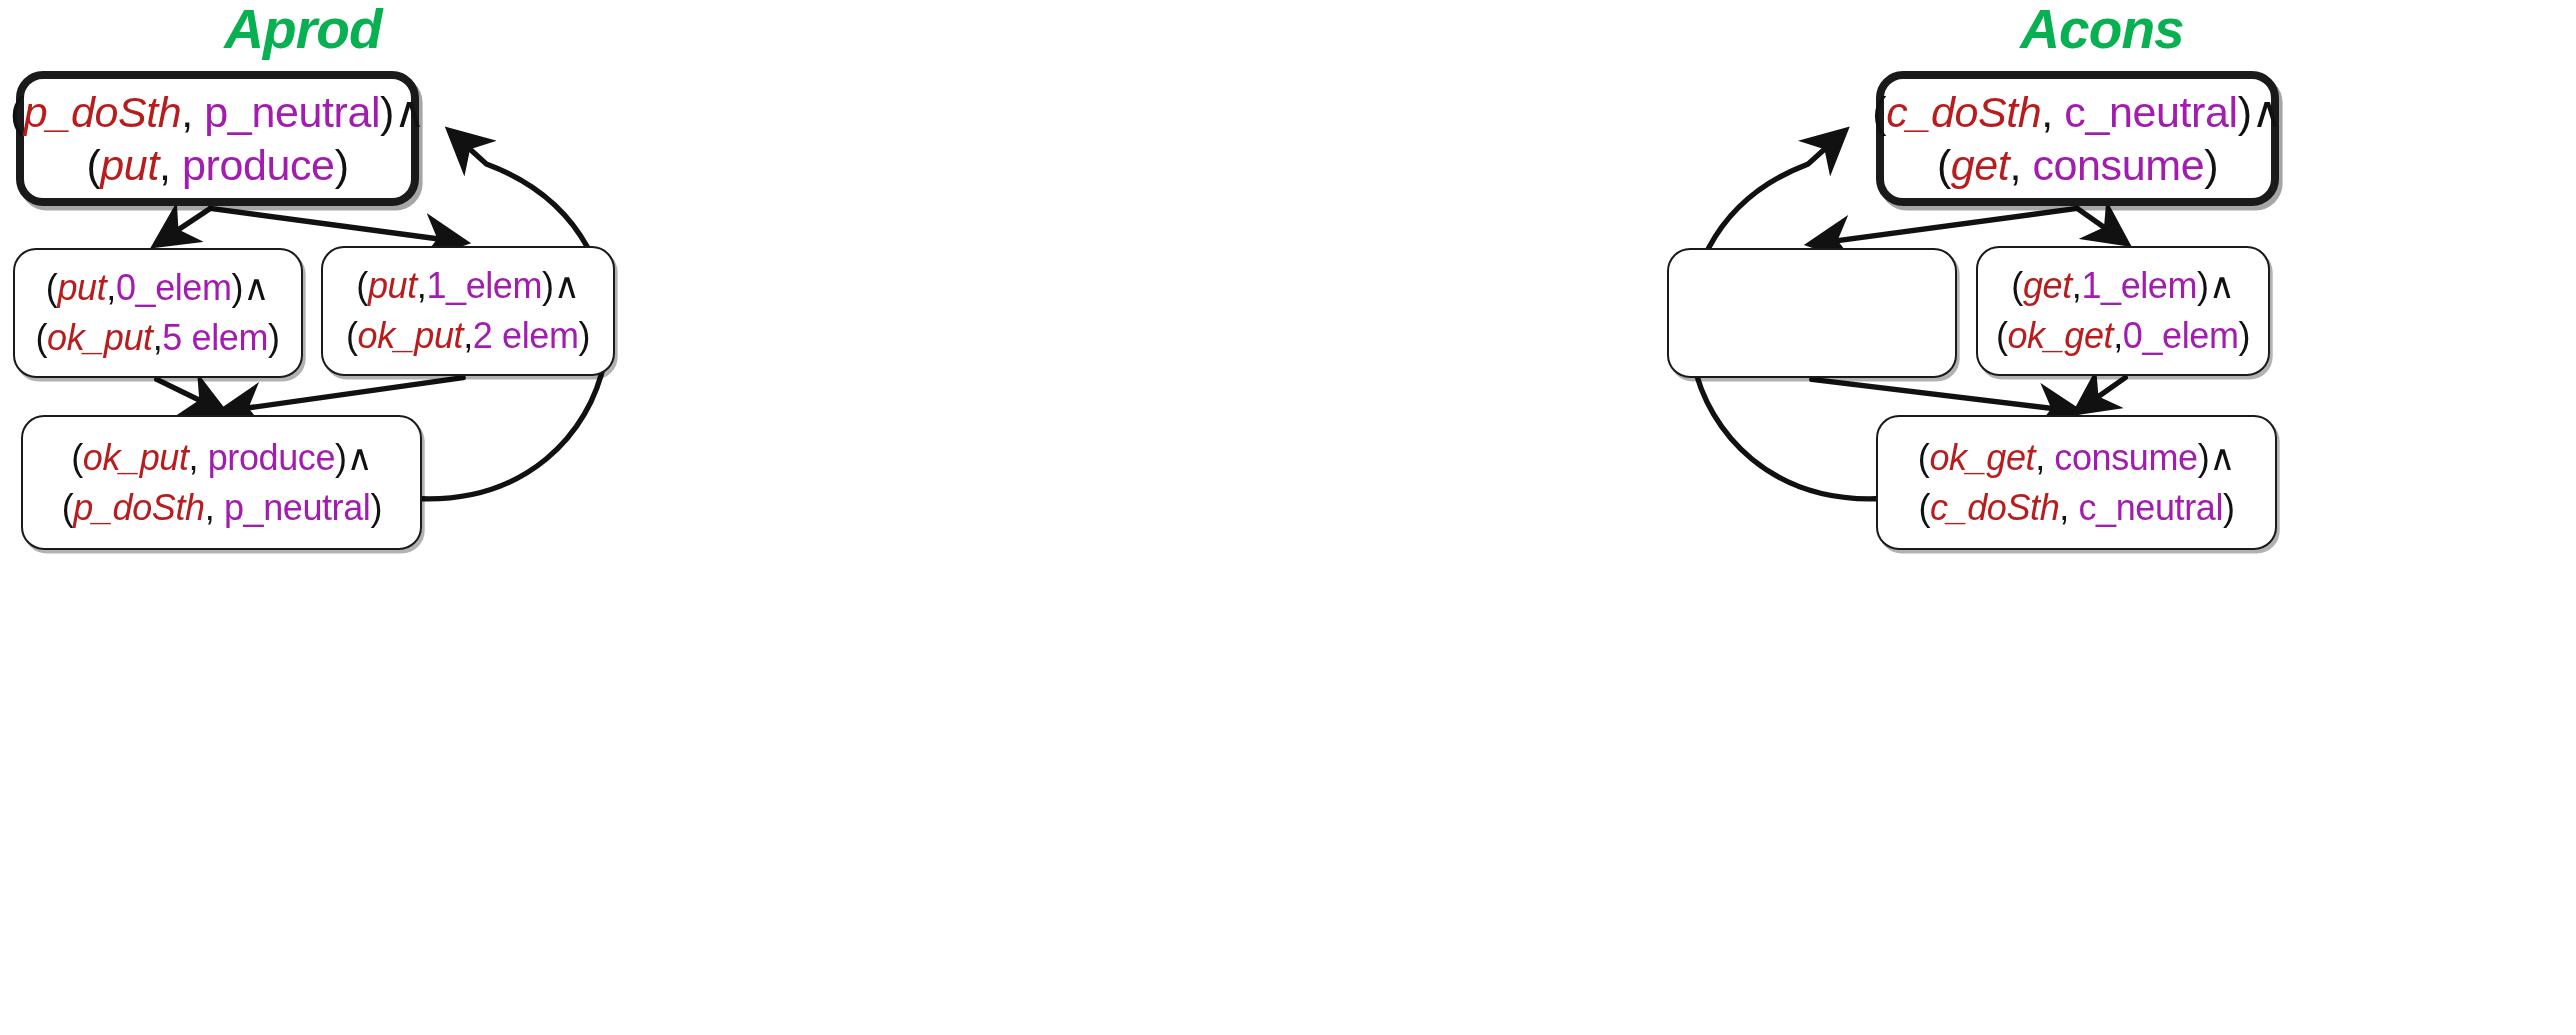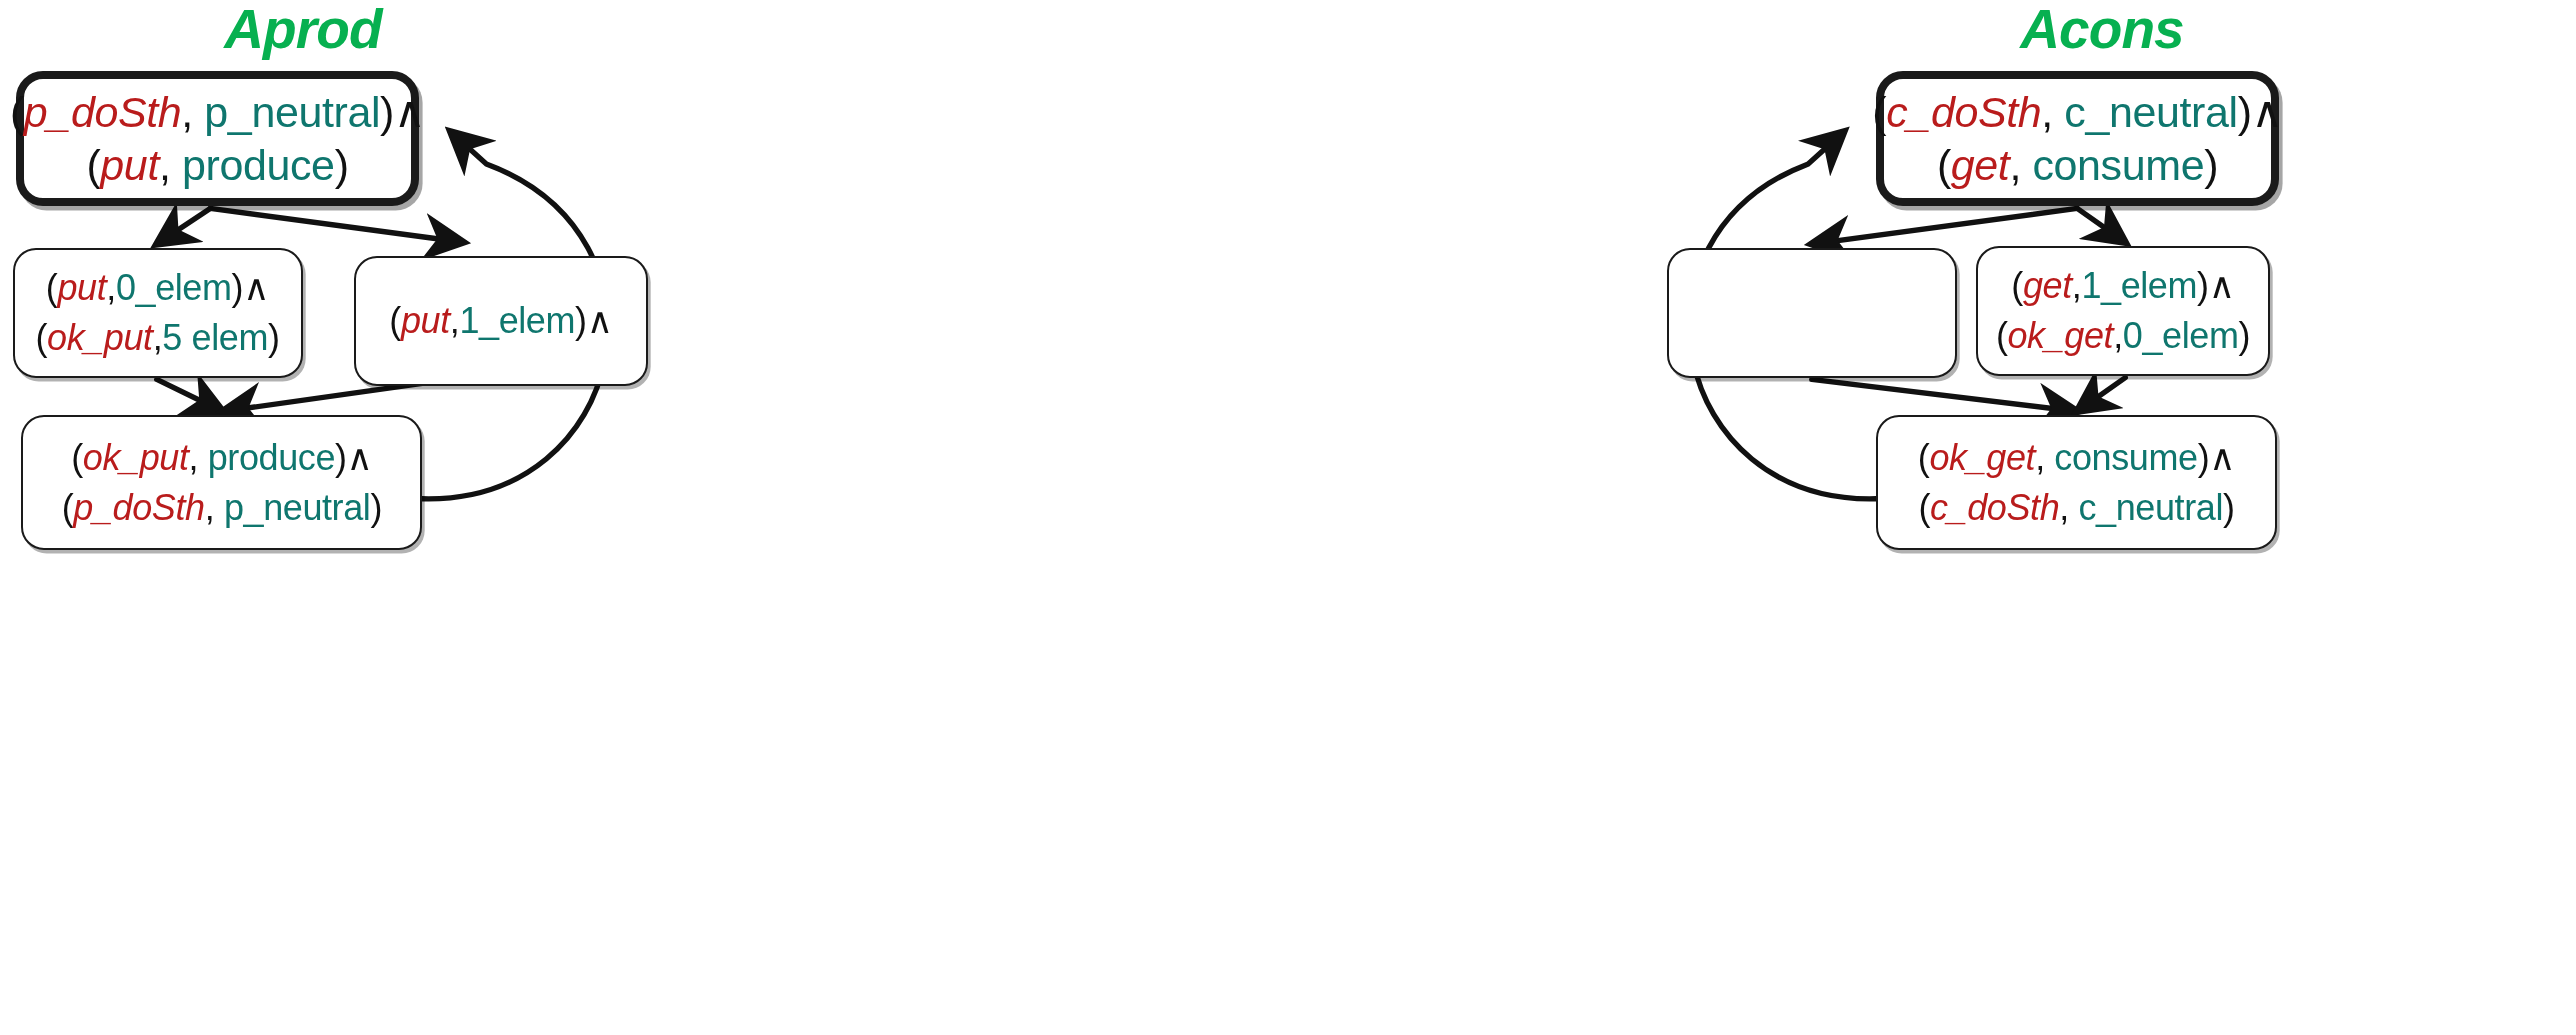--- a/index.html
+++ b/index.html
@@ -41,21 +41,21 @@
   }
   .node .line{
     white-space:nowrap;
     font-size:36px;
     line-height:50px;
     color:#111111;
     letter-spacing:-0.4px;
   }
   .node.initial .line{font-size:43px;line-height:53px;}
   .g{color:#b91c1c;font-style:italic;}
-  .r{color:#0f766e;font-style:normal;}
+  .r{color:#a21caf;font-style:normal;}
   .k{color:#111111;font-style:normal;}
 </style>
 </head>
 <body>
 
 <div id="stage">
 
   <svg id="edges" viewBox="0 0 2892 1162" preserveAspectRatio="none">
     <defs>
       <marker id="ah" viewBox="0 0 12 12" refX="10" refY="6" markerWidth="9" markerHeight="9" orient="auto-start-reverse">
@@ -83,22 +83,23 @@
     </div>
   <div id="nodes">
       <div class="node initial" style="left: 16px; top: 71px; width: 403px; height: 135px;">
         <div class="line"><span class="k">(</span><span class="g">p_doSth</span><span class="k">, </span><span class="r">p_neutral</span><span class="k">)∧</span></div>
         <div class="line"><span class="k">(</span><span class="g">put</span><span class="k">, </span><span class="r">produce</span><span class="k">)</span></div>
       </div>
       <div class="node" style="left: 12.5px; top: 248px; width: 290px; height: 130px;">
         <div class="line"><span class="k">(</span><span class="g">put</span><span class="k">,</span><span class="r">0_elem</span><span class="k">)∧</span></div>
         <div class="line"><span class="k">(</span><span class="g">ok_put</span><span class="k">,</span><span class="r">5 elem</span><span class="k">)</span></div>
       </div>
-      <div class="node" style="left: 321px; top: 256px; width: 294px; height: 130px; margin-left: 33px;">
+      <div class="node" style="left: 321px; top: 246px; width: 294px; height: 130px;">
         <div class="line"><span class="k">(</span><span class="g">put</span><span class="k">,</span><span class="r">1_elem</span><span class="k">)∧</span></div>
+        <div class="line"><span class="k">(</span><span class="g">ok_put</span><span class="k">,</span><span class="r">2 elem</span><span class="k">)</span></div>
       </div>
       <div class="node" style="left: 21.4px; top: 415px; width: 401px; height: 135px; justify-content: center;">
         <div class="line"><span class="k">(</span><span class="g">ok_put</span><span class="k">, </span><span class="r">produce</span><span class="k">)∧</span></div>
         <div class="line"><span class="k">(</span><span class="g">p_doSth</span><span class="k">, </span><span class="r">p_neutral</span><span class="k">)</span></div>
       </div>
       <div class="node initial" style="left: 1876px; top: 71px; width: 403px; height: 135px;">
         <div class="line"><span class="k">(</span><span class="g">c_doSth</span><span class="k">, </span><span class="r">c_neutral</span><span class="k">)∧</span></div>
         <div class="line"><span class="k">(</span><span class="g">get</span><span class="k">, </span><span class="r">consume</span><span class="k">)</span></div>
       </div>
       <div class="node" style="left: 1667px; top: 248px; width: 290px; height: 130px;">

